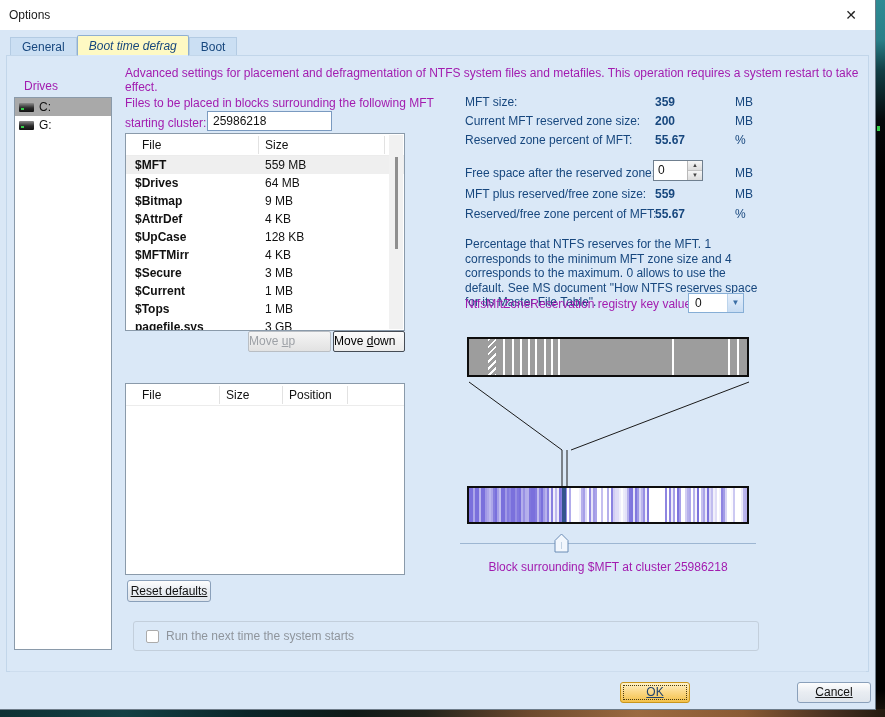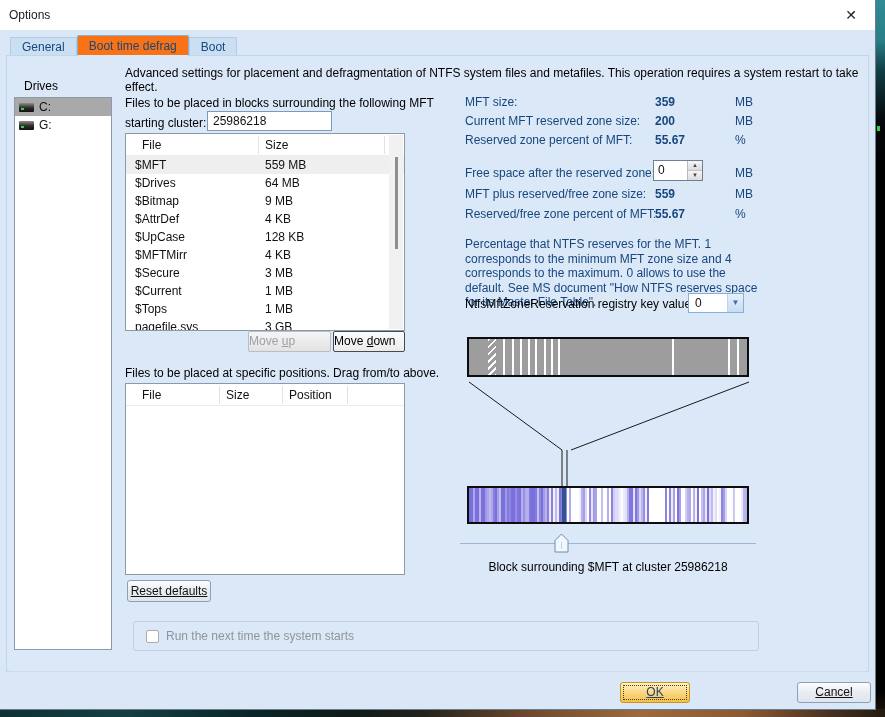--- a/index.html
+++ b/index.html
@@ -29,28 +29,28 @@
   .titlebar{ position:absolute; left:0; top:0; width:100%; height:30px; background:#ffffff; }
   .title-text{ position:absolute; left:9px; top:8px; color:#1b1b1b; font-size:12px; }
   .close-btn{ position:absolute; right:12px; top:4px; width:24px; height:22px; display:flex; align-items:center; justify-content:center; color:#222; font-size:14px; cursor:pointer; }
   
   .tabstrip{ position:absolute; left:10px; top:35px; height:21px; display:flex; align-items:flex-end; }
   .tab{
     height:19px; padding:0 11px; display:flex; align-items:center;
     color:#17477e; background:#cbdff3; border:1px solid #b3cbe3; border-bottom:none; cursor:pointer;
   }
   .tab.active{
-    height:21px; background:#f97316; border:1px solid #8fafd1; border-bottom:1px solid #dcebfb;
-    position:relative; z-index:2; border-radius:2px 2px 0 0;
+    height:21px; background:#fef9c3; border:1px solid #8fafd1; border-bottom:1px solid #dcebfb;
+    position:relative; z-index:2; border-radius:2px 2px 0 0;font-style:italic;
   }
   .page{
     position:absolute; left:6px; top:55px; width:863px; height:617px;
     background:#dae8f7; border:1px solid #c2d6ea;
   }
-  .navy{ color:#000000; }
+  .navy{ color:#a21caf; }
   
   .drives-label{ position:absolute; left:24px; top:79px; }
   .drives-list{
     position:absolute; left:14px; top:97px; width:98px; height:553px;
     background:#fff; border:1px solid #8a9aaa;
   }
   .drive-item{ height:18px; display:flex; align-items:center; gap:5px; padding-left:4px; color:#111; cursor:pointer; }
   .drive-item.selected{ background:#a9a9a9; }
   .drive-ico{ width:15px; height:9px; border-radius:1px; background:linear-gradient(#8d8d8d,#2a2a2a 55%,#111); position:relative; flex:0 0 auto; }
   .drive-ico::after{ content:""; position:absolute; left:2px; bottom:2px; width:3px; height:2px; background:#35d04a; }
@@ -65,21 +65,21 @@
   .filelist{
     position:absolute; left:125px; top:133px; width:280px; height:198px;
     background:#fff; border:1px solid #8a9aaa; overflow:hidden;
   }
   .fl-header{ position:relative; height:22px; border-bottom:1px solid #ececec; }
   .fl-header .col1{ position:absolute; left:16px; top:4px; color:#111; }
   .fl-header .col2{ position:absolute; left:139px; top:4px; color:#111; }
   .vsep{ position:absolute; top:2px; width:1px; height:18px; background:#e2e2e2; }
   .fl-row{ position:relative; height:18px; color:#111; cursor:default; }
   .fl-row.selected{ background:#efefef; }
-  .fl-row .c1{ position:absolute; left:9px; top:2px; }
+  .fl-row .c1{ position:absolute; left:9px; top:2px;font-weight:bold; }
   .fl-row .c2{ position:absolute; left:139px; top:2px; }
   .scrollbar{
     position:absolute; right:1px; top:1px; bottom:1px; width:14px; background:#f1f1f1;
   }
   .scroll-thumb{ position:absolute; left:6px; top:22px; width:3px; height:92px; background:#8f8f8f; }
   .btn{
     font-family:"Liberation Sans",sans-serif; font-size:12px; color:#111;
     background:linear-gradient(#fdfdfd,#e9edf2 48%,#dfe5ec);
     border:1px solid #8aa0ba; border-radius:3px; text-align:center; cursor:pointer;text-decoration:underline;
   }
@@ -244,21 +244,20 @@
         </div>
       </div>
     <div class="scrollbar">
       <div class="scroll-thumb"></div>
     </div>
   </div>
 
   <div class="move-up"><span>Move </span><span class="key-u">u</span><span>p</span></div>
   <div class="move-down"><span>Move </span><span class="key-u">d</span><span>own</span></div>
 
-  <div class="h-pos navy">Files to be placed at specific positions. Drag from/to above.</div>
   <div class="poslist">
     <div class="fl-header">
       <span class="col1">File</span>
       <span style="position:absolute;left:100px;top:4px;color:#111;">Size</span>
       <span style="position:absolute;left:163px;top:4px;color:#111;">Position</span>
       <span class="vsep" style="left:93px"></span>
       <span class="vsep" style="left:156px"></span>
       <span class="vsep" style="left:221px"></span>
     </div>
   </div>

